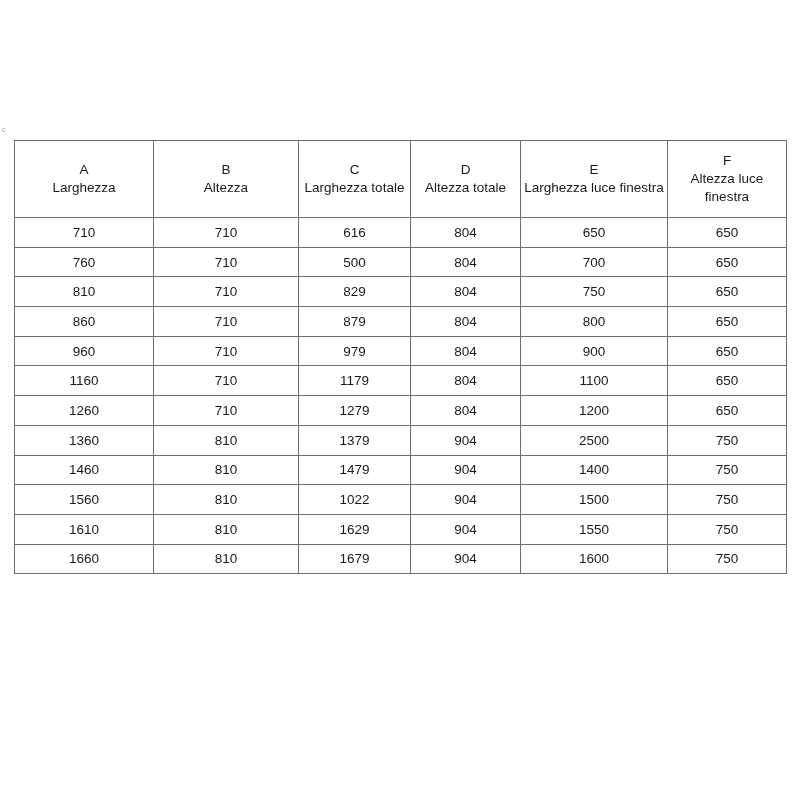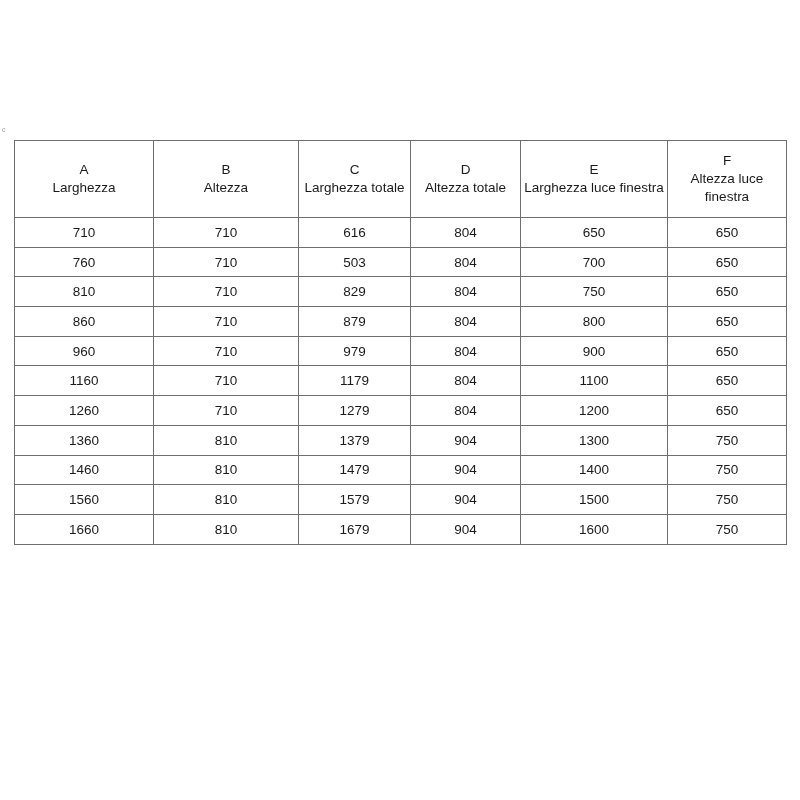--- a/index.html
+++ b/index.html
@@ -122,21 +122,21 @@
             <td>710</td>
             <td>710</td>
             <td>616</td>
             <td>804</td>
             <td>650</td>
             <td>650</td>
           </tr>
           <tr>
             <td>760</td>
             <td>710</td>
-            <td>503</td>
+            <td>500</td>
             <td>804</td>
             <td>700</td>
             <td>650</td>
           </tr>
           <tr>
             <td>810</td>
             <td>710</td>
             <td>829</td>
             <td>804</td>
             <td>750</td>
@@ -172,37 +172,45 @@
             <td>1279</td>
             <td>804</td>
             <td>1200</td>
             <td>650</td>
           </tr>
           <tr>
             <td>1360</td>
             <td>810</td>
             <td>1379</td>
             <td>904</td>
-            <td>1300</td>
+            <td>2500</td>
             <td>750</td>
           </tr>
           <tr>
             <td>1460</td>
             <td>810</td>
             <td>1479</td>
             <td>904</td>
             <td>1400</td>
             <td>750</td>
           </tr>
           <tr>
             <td>1560</td>
             <td>810</td>
-            <td>1579</td>
+            <td>1022</td>
             <td>904</td>
             <td>1500</td>
+            <td>750</td>
+          </tr>
+          <tr>
+            <td>1610</td>
+            <td>810</td>
+            <td>1629</td>
+            <td>904</td>
+            <td>1550</td>
             <td>750</td>
           </tr>
           <tr>
             <td>1660</td>
             <td>810</td>
             <td>1679</td>
             <td>904</td>
             <td>1600</td>
             <td>750</td>
           </tr>

